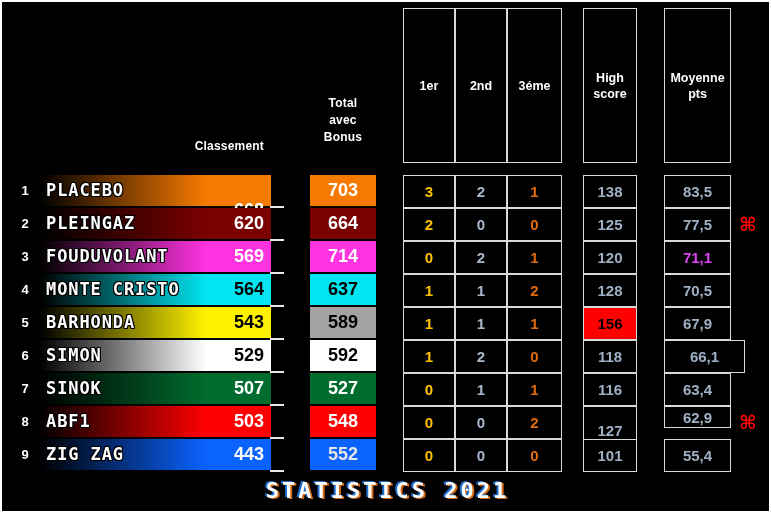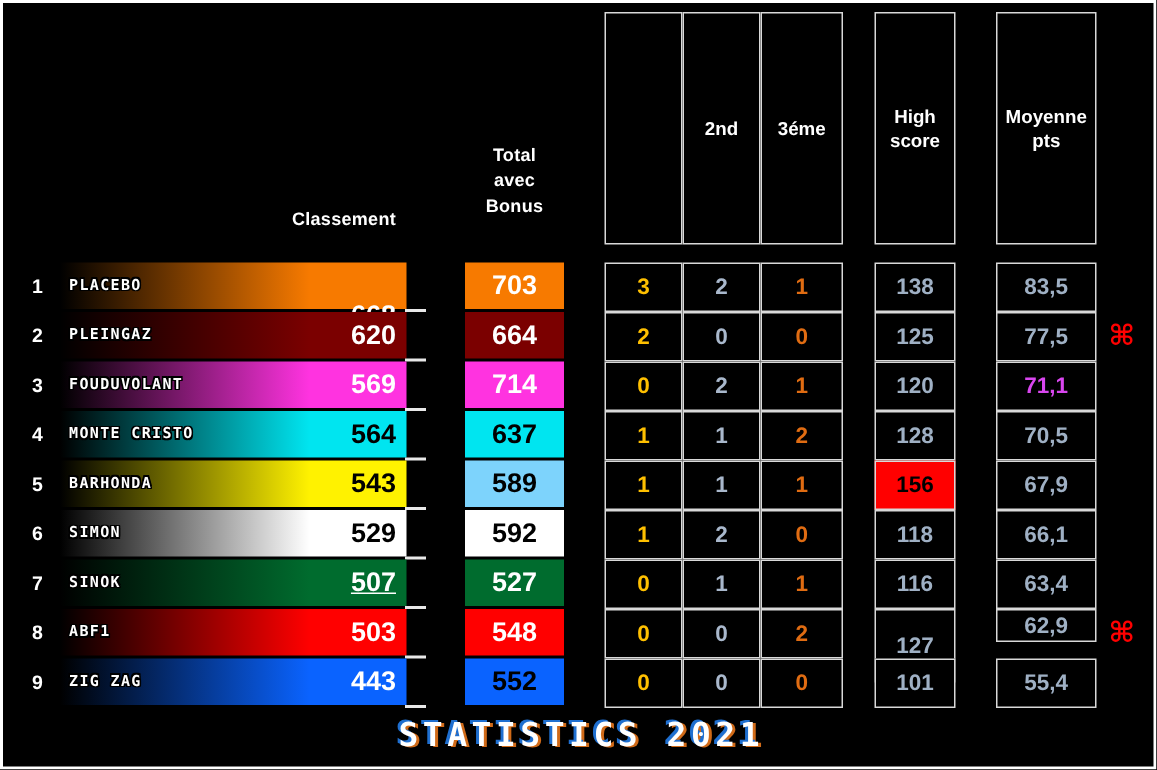--- a/index.html
+++ b/index.html
@@ -42,21 +42,21 @@
     position:absolute;left:12px;top:0;width:22px;height:31px;
     line-height:31px;text-align:center;
     color:#ffffff;font-size:13px;font-weight:bold;
   }
   .bar{
     position:absolute;left:38px;top:0;width:231px;height:31px;
   }
   .bar .nm{
     position:absolute;left:6px;top:0;height:31px;line-height:31px;
     font-family:"DejaVu Sans Mono","Liberation Mono",monospace;
-    font-size:10px;font-weight:bold;letter-spacing:.9px;
+    font-size:17px;font-weight:bold;letter-spacing:.9px;
     color:#ffffff;
     text-shadow:-1px 0 #000,1px 0 #000,0 -1px #000,0 1px #000,
                 -1px -1px #000,1px -1px #000,-1px 1px #000,1px 1px #000;
     white-space:nowrap;
   }
   .bar .sc{
     position:absolute;right:7px;top:0;height:31px;line-height:31px;
     font-size:18px;font-weight:bold;
   }
   .tick{
@@ -159,35 +159,35 @@
         <div class="tick" style="top: 303px;"></div>
         <div class="bonus" style="top: 272px; background: rgb(0, 229, 240); color: rgb(0, 0, 0);">637</div>
         <div class="rank-row" style="top: 305px;">
           <div class="rank-num">5</div>
           <div class="bar" style="background: linear-gradient(to right, rgb(0, 0, 0) 0%, rgb(255, 242, 0) 72%, rgb(255, 242, 0) 100%);">
             <div class="nm">BARHONDA</div>
             <div class="sc" style="color: rgb(0, 0, 0);">543</div>
           </div>
         </div>
         <div class="tick" style="top: 336px;"></div>
-        <div class="bonus" style="top: 305px; background: #7dd3fc; color: rgb(0, 0, 0);">589</div>
+        <div class="bonus" style="top: 305px; background: #a3a3a3; color: rgb(0, 0, 0);">589</div>
         <div class="rank-row" style="top: 338px;">
           <div class="rank-num">6</div>
           <div class="bar" style="background: linear-gradient(to right, rgb(0, 0, 0) 0%, rgb(255, 255, 255) 72%, rgb(255, 255, 255) 100%);">
             <div class="nm">SIMON</div>
             <div class="sc" style="color: rgb(0, 0, 0);">529</div>
           </div>
         </div>
         <div class="tick" style="top: 369px;"></div>
         <div class="bonus" style="top: 338px; background: rgb(255, 255, 255); color: rgb(0, 0, 0);">592</div>
         <div class="rank-row" style="top: 371px;">
           <div class="rank-num">7</div>
           <div class="bar" style="background: linear-gradient(to right, rgb(0, 0, 0) 0%, rgb(0, 108, 46) 72%, rgb(0, 108, 46) 100%);">
             <div class="nm">SINOK</div>
-            <div class="sc" style="color: rgb(255, 255, 255); text-decoration: underline;">507</div>
+            <div class="sc" style="color: rgb(255, 255, 255);">507</div>
           </div>
         </div>
         <div class="tick" style="top: 402px;"></div>
         <div class="bonus" style="top: 371px; background: rgb(0, 108, 46); color: rgb(255, 255, 255);">527</div>
         <div class="rank-row" style="top: 404px;">
           <div class="rank-num">8</div>
           <div class="bar" style="background: linear-gradient(to right, rgb(0, 0, 0) 0%, rgb(255, 0, 0) 72%, rgb(255, 0, 0) 100%);">
             <div class="nm">ABF1</div>
             <div class="sc" style="color: rgb(255, 255, 255);">503</div>
           </div>
@@ -195,32 +195,33 @@
         <div class="tick" style="top: 435px;"></div>
         <div class="bonus" style="top: 404px; background: rgb(255, 0, 0); color: rgb(255, 255, 255);">548</div>
         <div class="rank-row" style="top: 437px;">
           <div class="rank-num">9</div>
           <div class="bar" style="background: linear-gradient(to right, rgb(0, 0, 0) 0%, rgb(10, 99, 255) 72%, rgb(10, 99, 255) 100%);">
             <div class="nm">ZIG ZAG</div>
             <div class="sc" style="color: rgb(255, 255, 255);">443</div>
           </div>
         </div>
         <div class="tick" style="top: 468px;"></div>
-        <div class="bonus" style="top: 437px; background: rgb(10, 99, 255); color: #000000;">552</div>
+        <div class="bonus" style="top: 437px; background: rgb(10, 99, 255); color: #e5e5e5;">552</div>
       </div>
   </div>
 
   <div id="stats">
 
     <div class="scol" style="left:6px;top:6px;width:52px;height:155px;"></div>
     <div class="scol" style="left:58px;top:6px;width:52px;height:155px;"></div>
     <div class="scol" style="left:110px;top:6px;width:55px;height:155px;"></div>
     <div class="scol" style="left:186px;top:6px;width:54px;height:155px;"></div>
     <div class="scol" style="left:267px;top:6px;width:67px;height:155px;"></div>
 
+    <div class="shead" style="left:6px;top:6px;width:52px;height:155px;">1er</div>
     <div class="shead" style="left:58px;top:6px;width:52px;height:155px;">2nd</div>
     <div class="shead" style="left:110px;top:6px;width:55px;height:155px;">3éme</div>
     <div class="shead" style="left:186px;top:6px;width:54px;height:155px;flex-direction:column;">
       <span>High</span>
       <span>score</span>
     </div>
     <div class="shead" style="left:267px;top:6px;width:67px;height:155px;flex-direction:column;">
       <span>Moyenne</span>
       <span>pts</span>
     </div>
@@ -249,21 +250,21 @@
         <div class="scell" style="left: 267px; top: 272px; width: 67px; height: 33px; color: rgb(159, 176, 196);">70,5</div>
         <div class="scell" style="left: 6px; top: 305px; width: 52px; height: 33px; color: rgb(255, 192, 0);">1</div>
         <div class="scell" style="left: 58px; top: 305px; width: 52px; height: 33px; color: rgb(169, 184, 204);">1</div>
         <div class="scell" style="left: 110px; top: 305px; width: 55px; height: 33px; color: rgb(224, 108, 18);">1</div>
         <div class="scell hs" style="left: 186px; top: 305px; width: 54px; height: 33px; color: rgb(0, 0, 0); background: rgb(255, 0, 0);">156</div>
         <div class="scell" style="left: 267px; top: 305px; width: 67px; height: 33px; color: rgb(159, 176, 196);">67,9</div>
         <div class="scell" style="left: 6px; top: 338px; width: 52px; height: 33px; color: rgb(255, 192, 0);">1</div>
         <div class="scell" style="left: 58px; top: 338px; width: 52px; height: 33px; color: rgb(169, 184, 204);">2</div>
         <div class="scell" style="left: 110px; top: 338px; width: 55px; height: 33px; color: rgb(224, 108, 18);">0</div>
         <div class="scell hs" style="left: 186px; top: 338px; width: 54px; height: 33px; color: rgb(159, 176, 196);">118</div>
-        <div class="scell" style="left: 267px; top: 338px; width: 67px; height: 33px; color: rgb(159, 176, 196);">66,1</div>
+        <div class="scell" style="left: 267px; top: 338px; width: 81px; height: 33px; color: rgb(159, 176, 196);">66,1</div>
         <div class="scell" style="left: 6px; top: 371px; width: 52px; height: 33px; color: rgb(255, 192, 0);">0</div>
         <div class="scell" style="left: 58px; top: 371px; width: 52px; height: 33px; color: rgb(169, 184, 204);">1</div>
         <div class="scell" style="left: 110px; top: 371px; width: 55px; height: 33px; color: rgb(224, 108, 18);">1</div>
         <div class="scell hs" style="left: 186px; top: 371px; width: 54px; height: 33px; color: rgb(159, 176, 196);">116</div>
         <div class="scell" style="left: 267px; top: 371px; width: 67px; height: 33px; color: rgb(159, 176, 196);">63,4</div>
         <div class="scell" style="left: 6px; top: 404px; width: 52px; height: 33px; color: rgb(255, 192, 0);">0</div>
         <div class="scell" style="left: 58px; top: 404px; width: 52px; height: 33px; color: rgb(169, 184, 204);">0</div>
         <div class="scell" style="left: 110px; top: 404px; width: 55px; height: 33px; color: rgb(224, 108, 18);">2</div>
         <div class="scell hs" style="left: 186px; top: 404px; width: 54px; height: 49px; color: rgb(159, 176, 196);">127</div>
         <div class="scell" style="left: 267px; top: 404px; width: 67px; height: 22px; color: rgb(159, 176, 196);">62,9</div>

